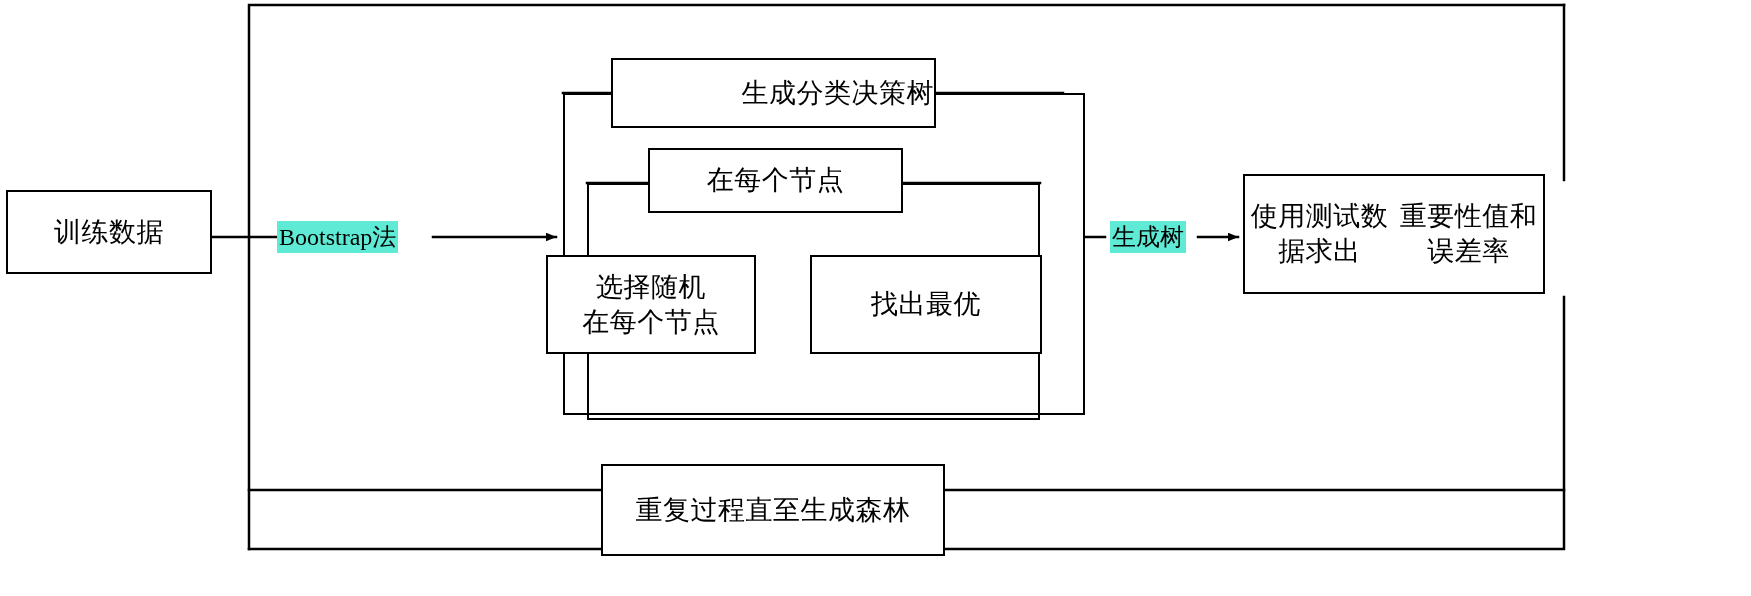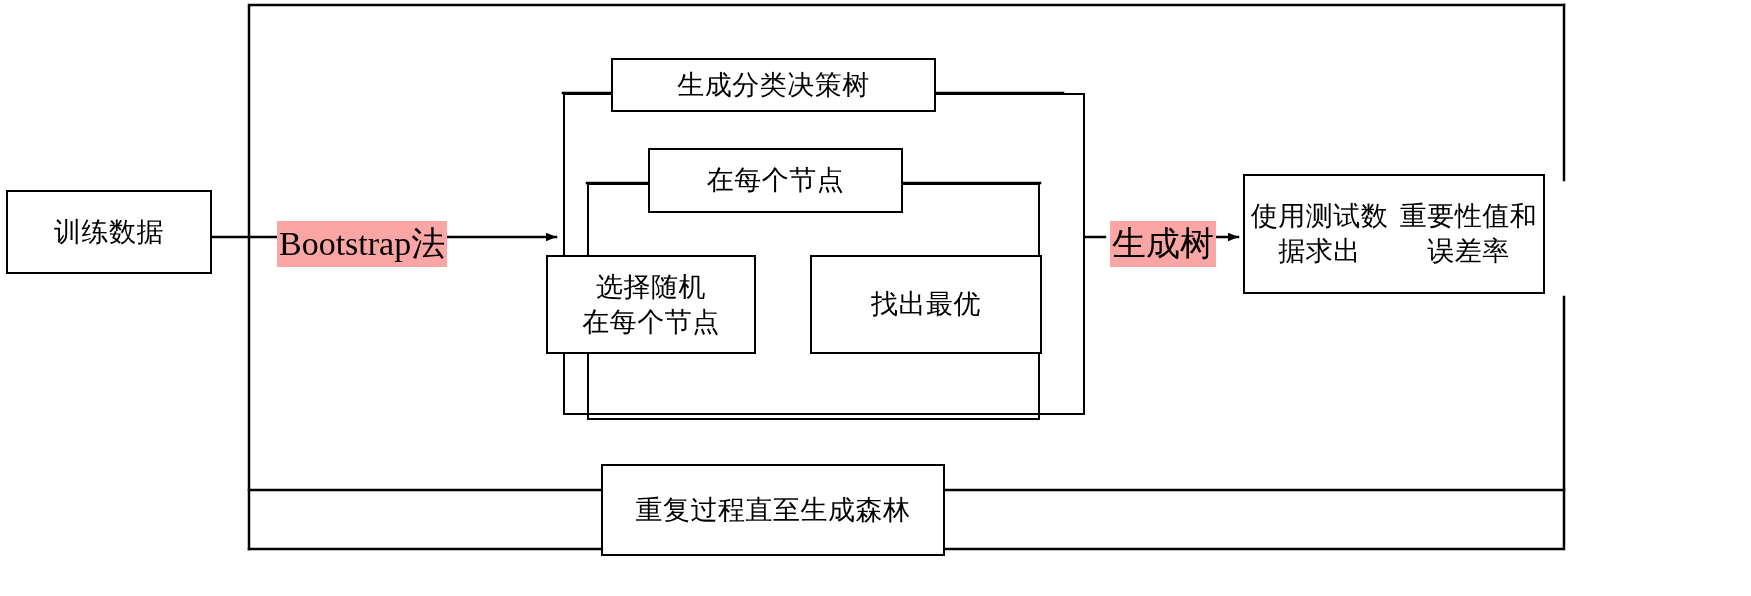--- a/index.html
+++ b/index.html
@@ -41,24 +41,24 @@
   .group-frame {
     position: absolute;
     box-sizing: border-box;
     border: 2.5px solid #000000;
     background: transparent;
     z-index: 1;
   }
   .edge-label {
     position: absolute;
     color: #000000;
-    font-size: 34px;
+    font-size: 24px;
     white-space: nowrap;
     z-index: 4;
-    background: #fca5a5;
+    background: #5eead4;
     padding: 0 2px;
   }
   .node .line2 { display: block; }
 </style>
 </head>
 <body>
 
 <div id="canvas">
 
   <svg id="wires" viewBox="0 0 1751 596" xmlns="http://www.w3.org/2000/svg">
@@ -95,21 +95,21 @@
   </svg>
 
   <div class="group-frame" style="left:563px; top:93px; width:522px; height:322px;"></div>
 
   <div class="group-frame" style="left:587px; top:183px; width:453px; height:237px;"></div>
 
   <div class="node" style="left:6px; top:190px; width:206px; height:84px;">
     <span>训练数据</span>
   </div>
 
-  <div class="node" style="left:611px; top:58px; width:325px; height:54px;">
+  <div class="node" style="left:611px; top:58px; width:325px; height:70px;justify-content:flex-end;">
     <span>生成分类决策树</span>
   </div>
 
   <div class="node" style="left:648px; top:148px; width:255px; height:65px;">
     <span>在每个节点</span>
   </div>
 
   <div class="node" style="left:546px; top:255px; width:210px; height:99px; flex-direction:column;">
     <span class="line2">选择随机</span>
     <span class="line2">在每个节点</span>

